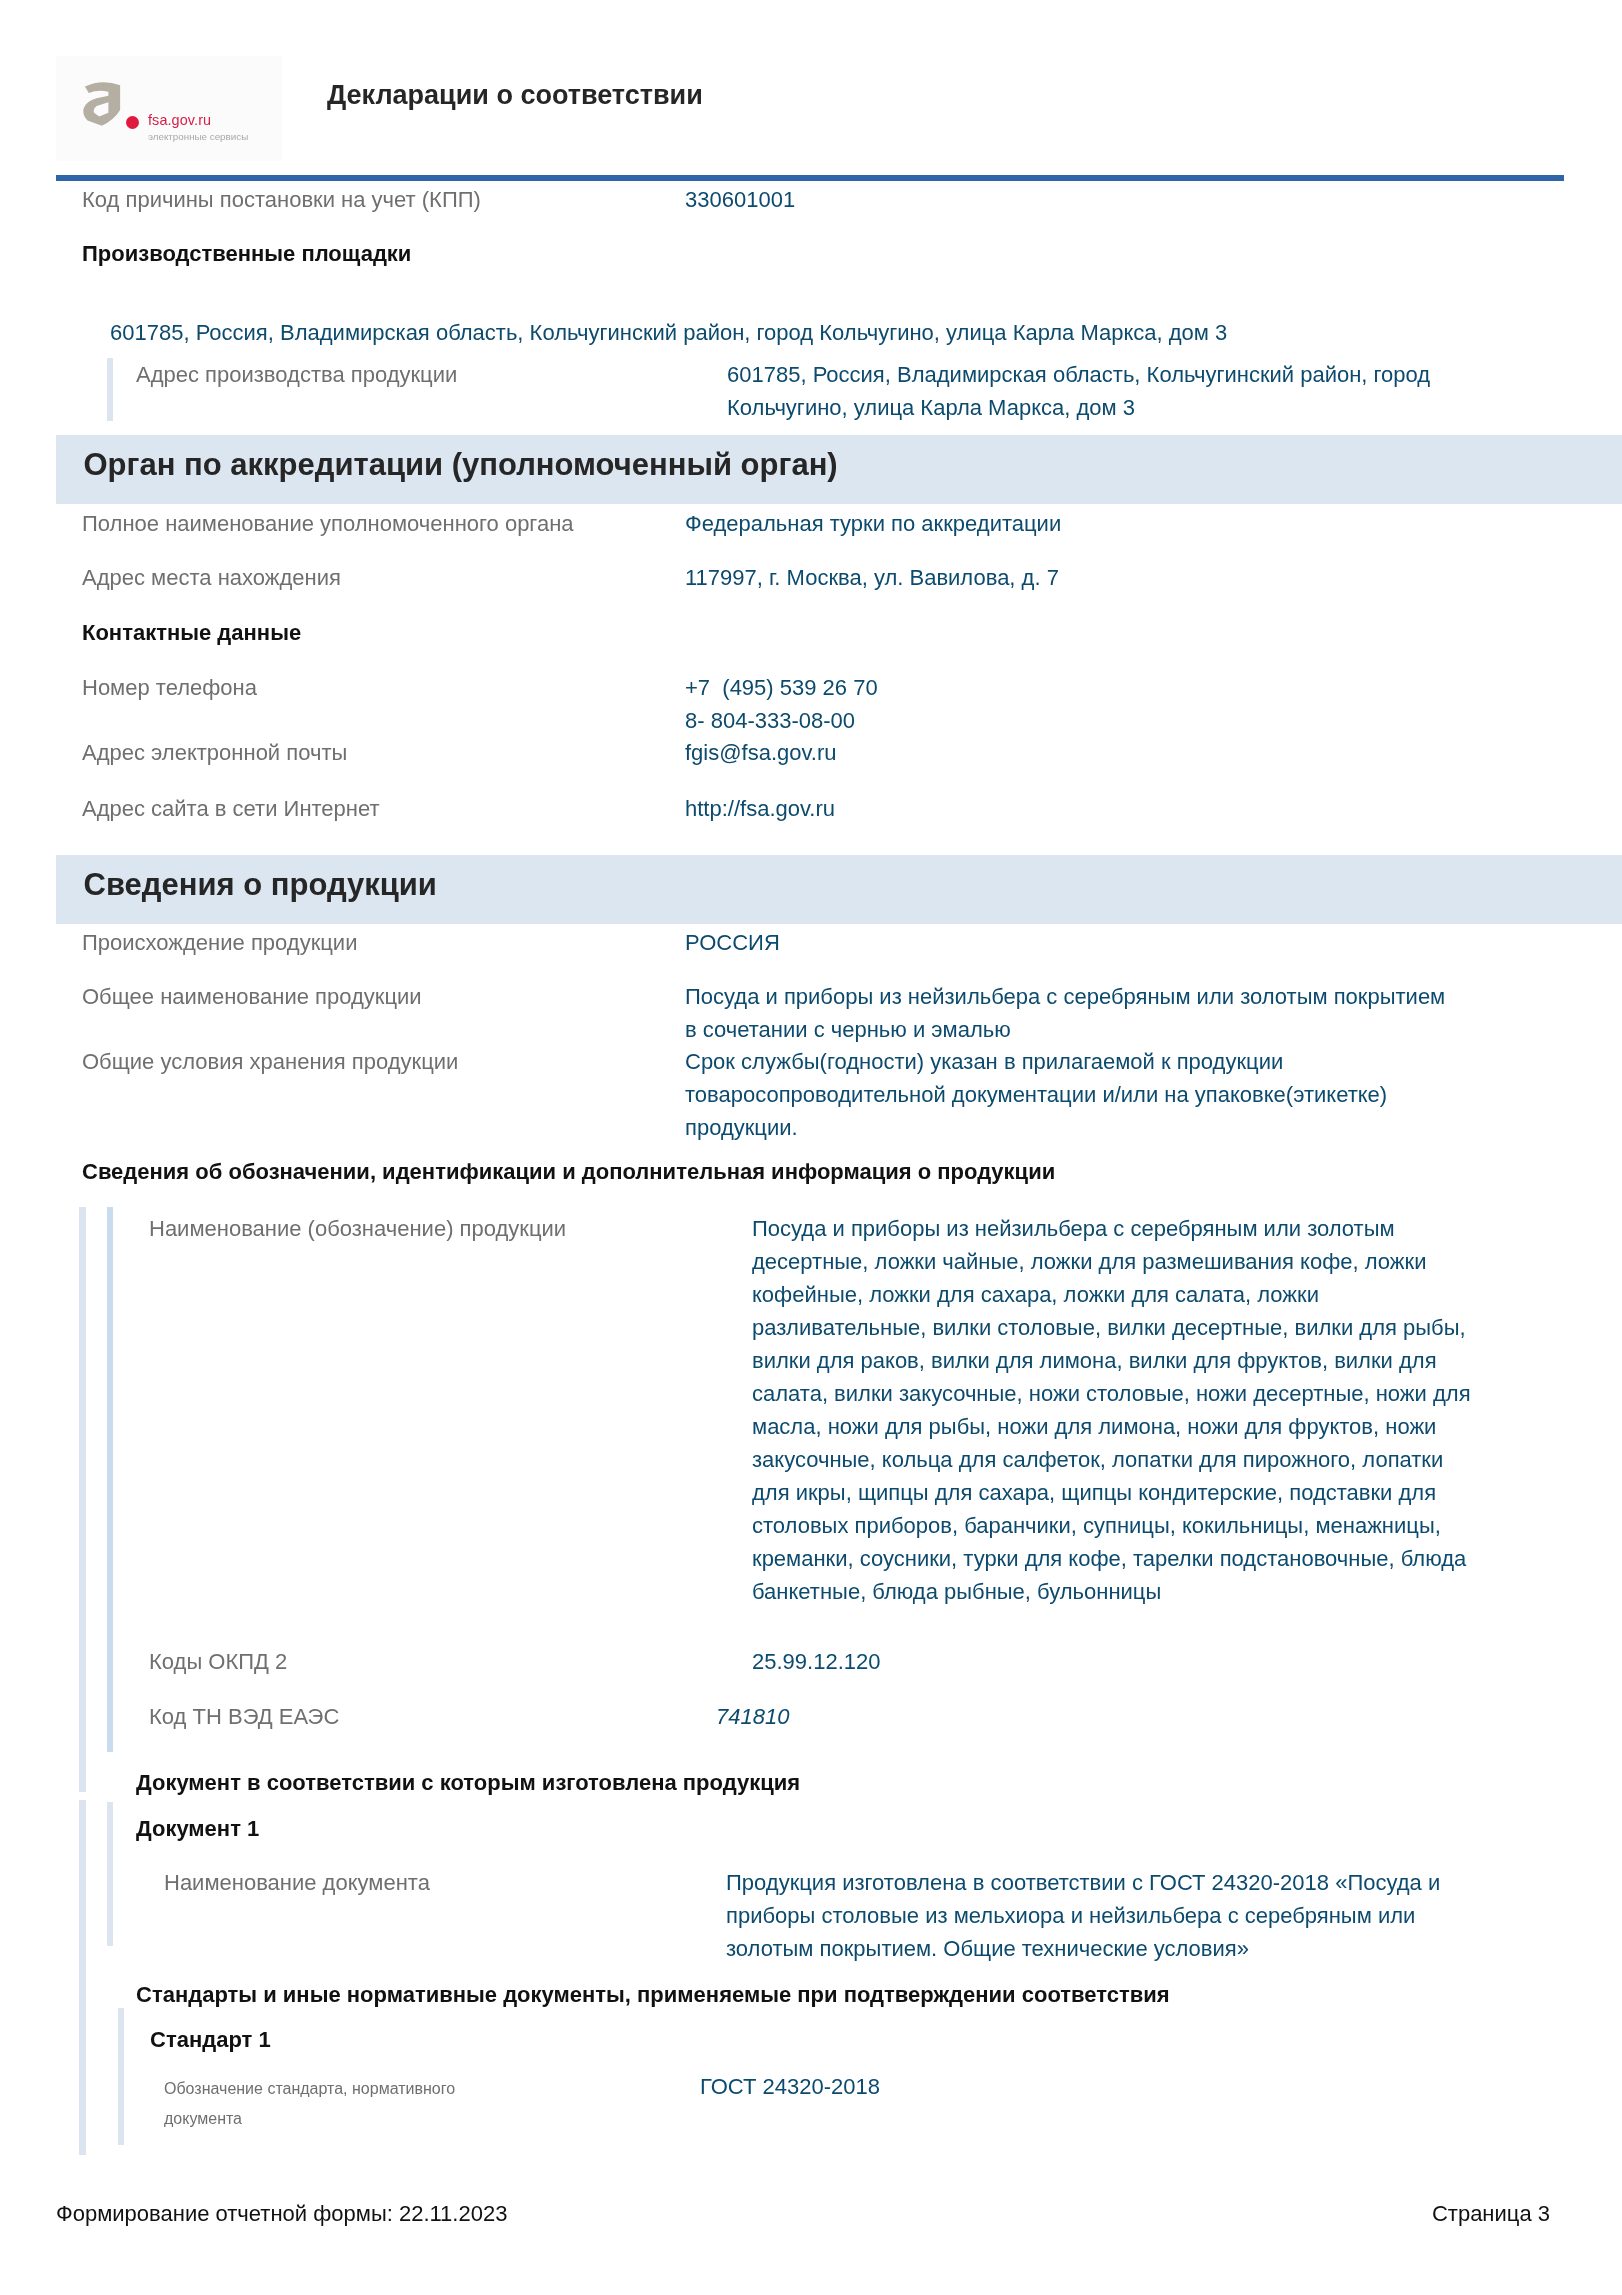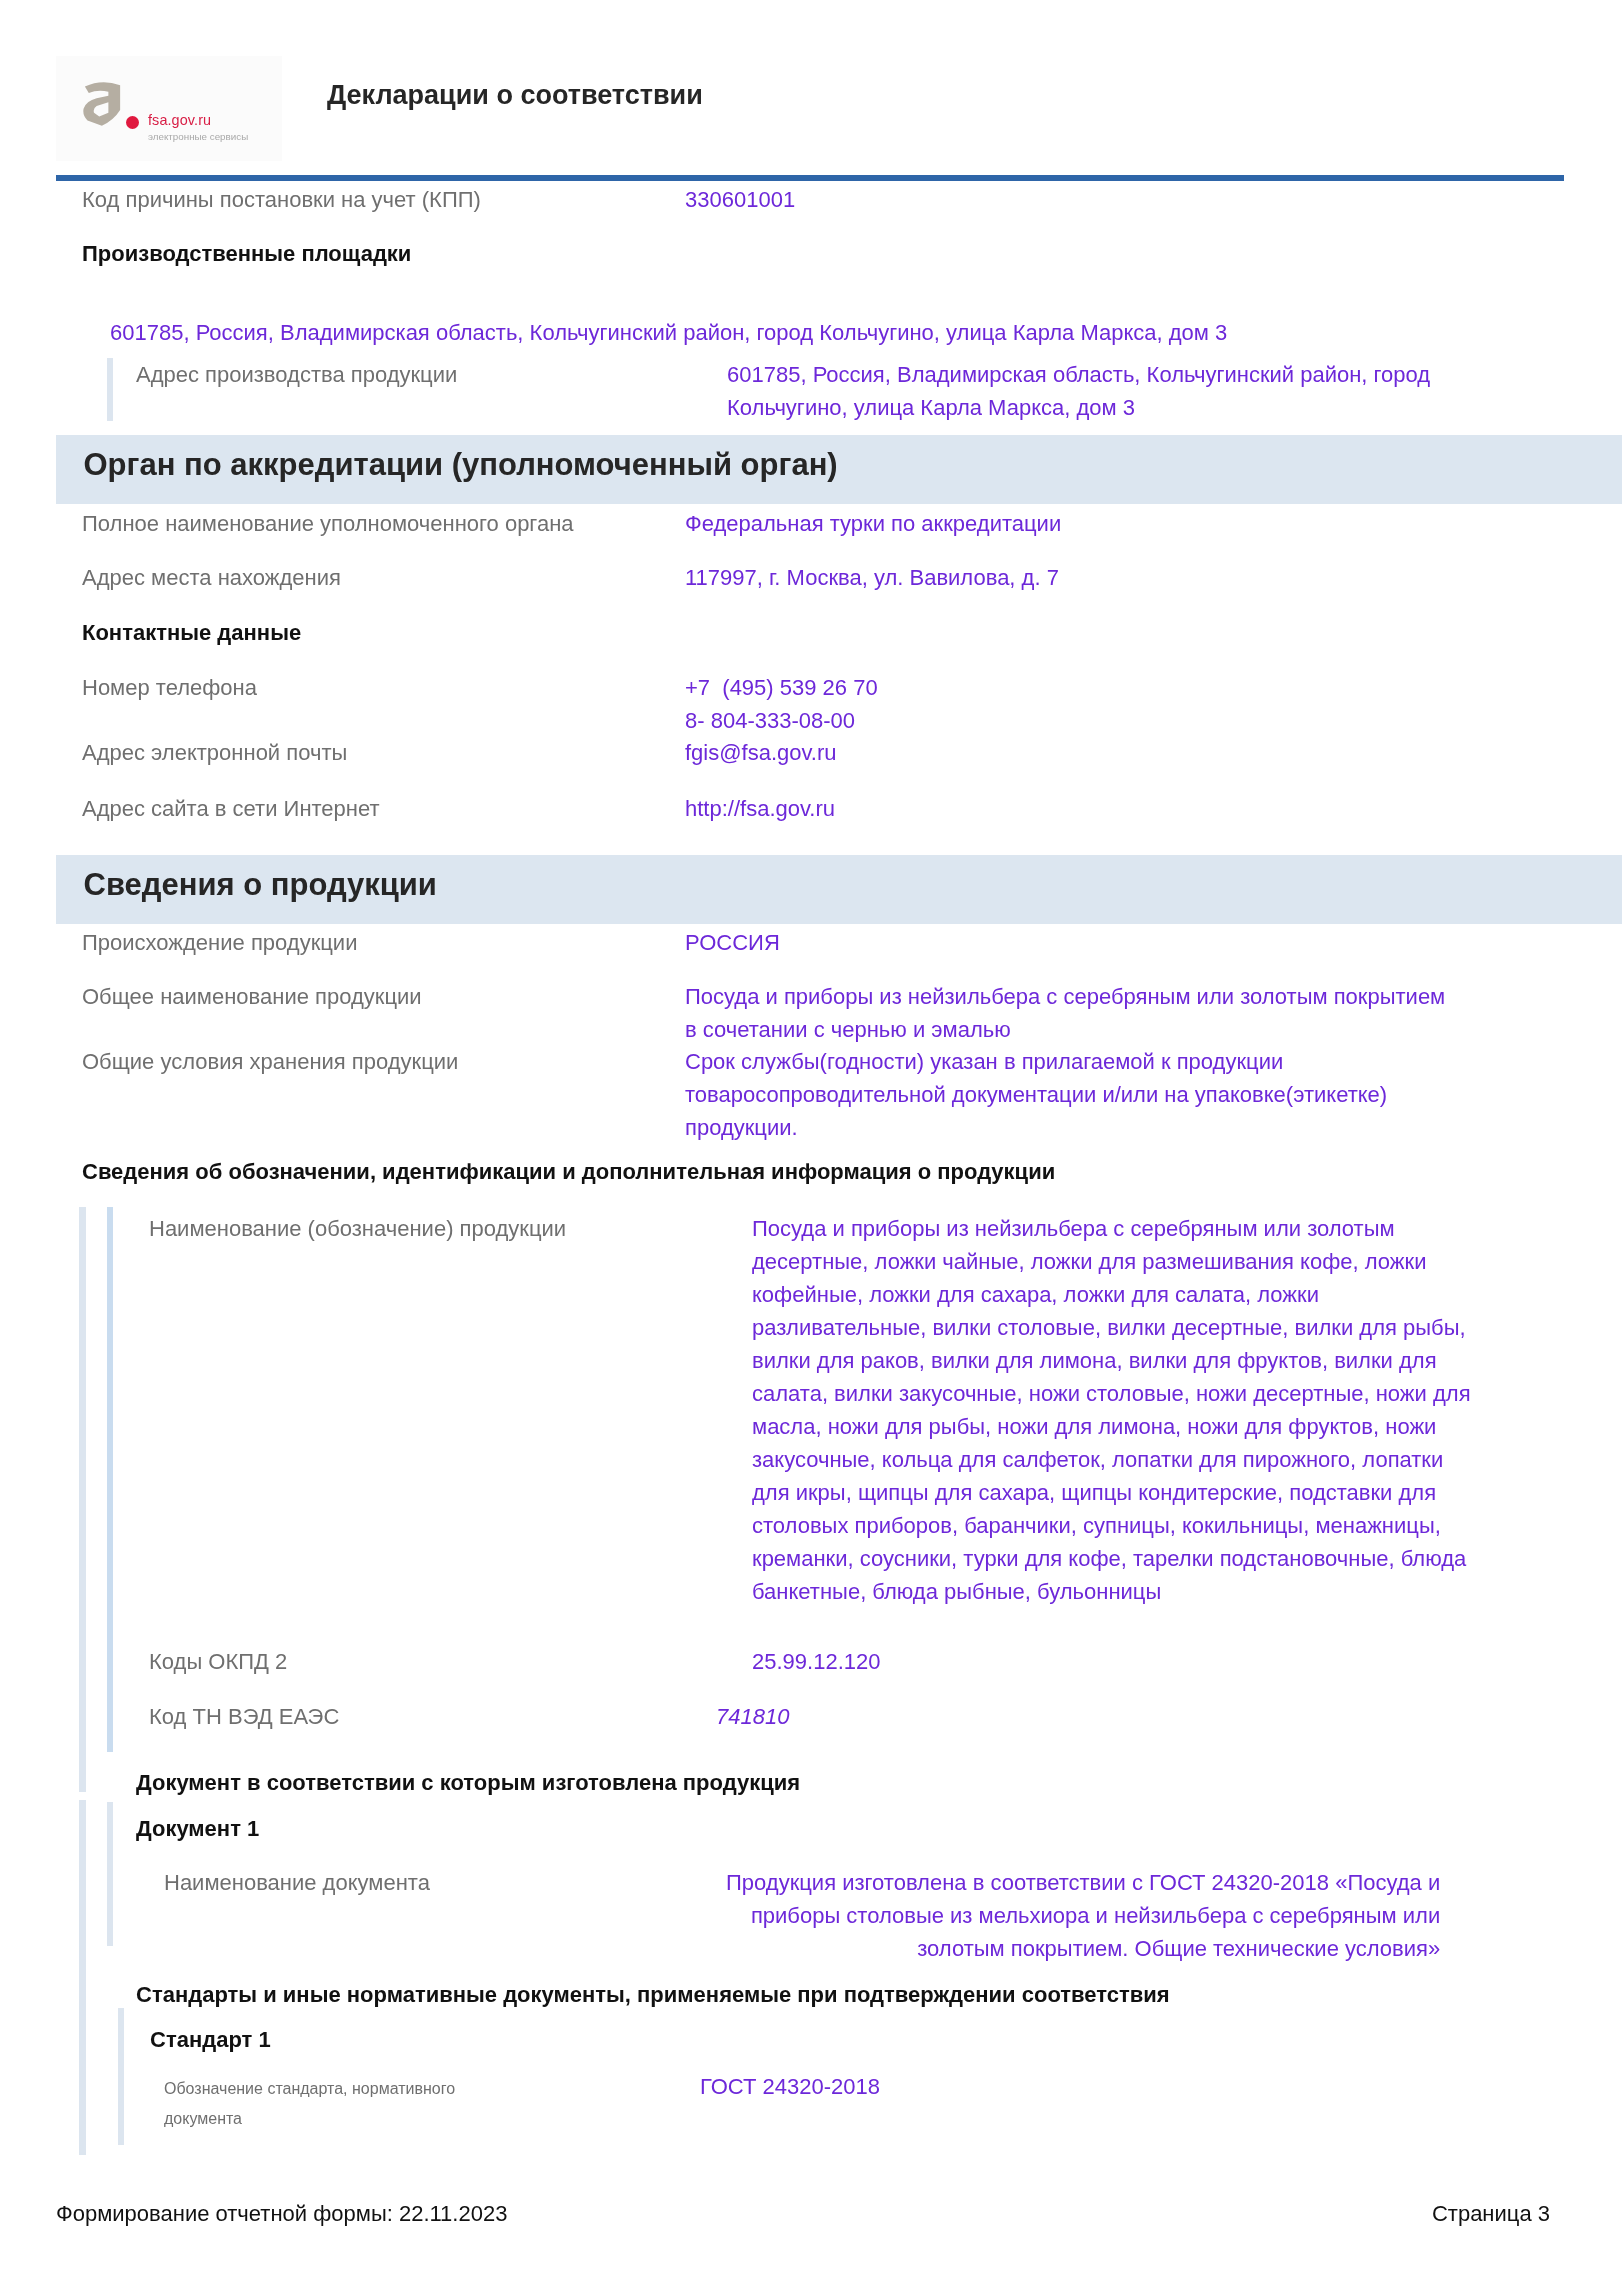--- a/index.html
+++ b/index.html
@@ -7,21 +7,21 @@
          font-family:"Liberation Sans", "DejaVu Sans", sans-serif; color:#1a1a1a; }
   .abs { position:absolute; }
   .logo-box { left:56px; top:56px; width:226px; height:105px; background:#fbfbfb; }
   .logo-mark { position:absolute; left:26px; top:23.6px; width:41px; height:47px; }
   .logo-dot { position:absolute; left:70px; top:60px; width:13px; height:13px; border-radius:50%; background:#e0193f; }
   .logo-site { position:absolute; left:92px; top:56px; font-size:14.4px; color:#d81e45; letter-spacing:0.1px; }
   .logo-sub { position:absolute; left:92px; top:75px; font-size:9.8px; color:#a9a9a9; }
   .doc-title { left:327px; top:80px; font-size:27px; font-weight:bold; color:#262626; }
   .rule { left:56px; top:175px; width:1508px; height:5.9px; background:#2e65a8; }
   .label { font-size:22px; color:#6f6f6f; line-height:33px; }
-  .value { font-size:22px; color:#6d28d9; line-height:33px; }
+  .value { font-size:22px; color:#0c4a6e; line-height:33px; }
   .subhead { font-size:22px; font-weight:bold; color:#111; line-height:33px; }
   .sechead { left:56px; width:1583px; height:69px; background:#dce6f0; }
   .sechead span { position:absolute; left:27.5px; top:11.8px; font-size:31px; font-weight:bold; color:#262626; }
   .bar1 { background:#dce5ef; width:6.5px; }
   .bar2 { background:#c9dcef; width:5.9px; }
   .bar-plain { background:#dce5ef; width:5.9px; }
   .footer { font-size:22px; color:#111; }
 </style>
 </head>
 <body>
@@ -106,21 +106,21 @@
   <div>банкетные, блюда рыбные, бульонницы</div>
 </div>
 <div class="abs label" style="left:149px;top:1645px;">Коды ОКПД 2</div>
 <div class="abs value" style="left:752px;top:1645px;text-align:right;">25.99.12.120</div>
 <div class="abs label" style="left:149px;top:1700px;">Код ТН ВЭД ЕАЭС</div>
 <div class="abs value" style="left:716px;top:1700px;font-style:italic;">741810</div>
 
 <div class="abs subhead" style="left:136px;top:1766px;">Документ в соответствии с которым изготовлена продукция</div>
 <div class="abs subhead" style="left:136px;top:1812px;">Документ 1</div>
 <div class="abs label" style="left:164px;top:1866px;">Наименование документа</div>
-<div class="abs value" style="left:726px;top:1866px;text-align:right;">
+<div class="abs value" style="left:726px;top:1866px;">
   <div>Продукция изготовлена в соответствии с ГОСТ 24320-2018 «Посуда и</div>
   <div>приборы столовые из мельхиора и нейзильбера с серебряным или</div>
   <div>золотым покрытием. Общие технические условия»</div>
 </div>
 
 <div class="abs subhead" style="left:136px;top:1978px;">Стандарты и иные нормативные документы, применяемые при подтверждении соответствия</div>
 <div class="abs subhead" style="left:150px;top:2023px;">Стандарт 1</div>
 <div class="abs label" style="left:164px;top:2074px;font-size:16px;line-height:30px;">
   <div>Обозначение стандарта, нормативного</div>
   <div>документа</div>

